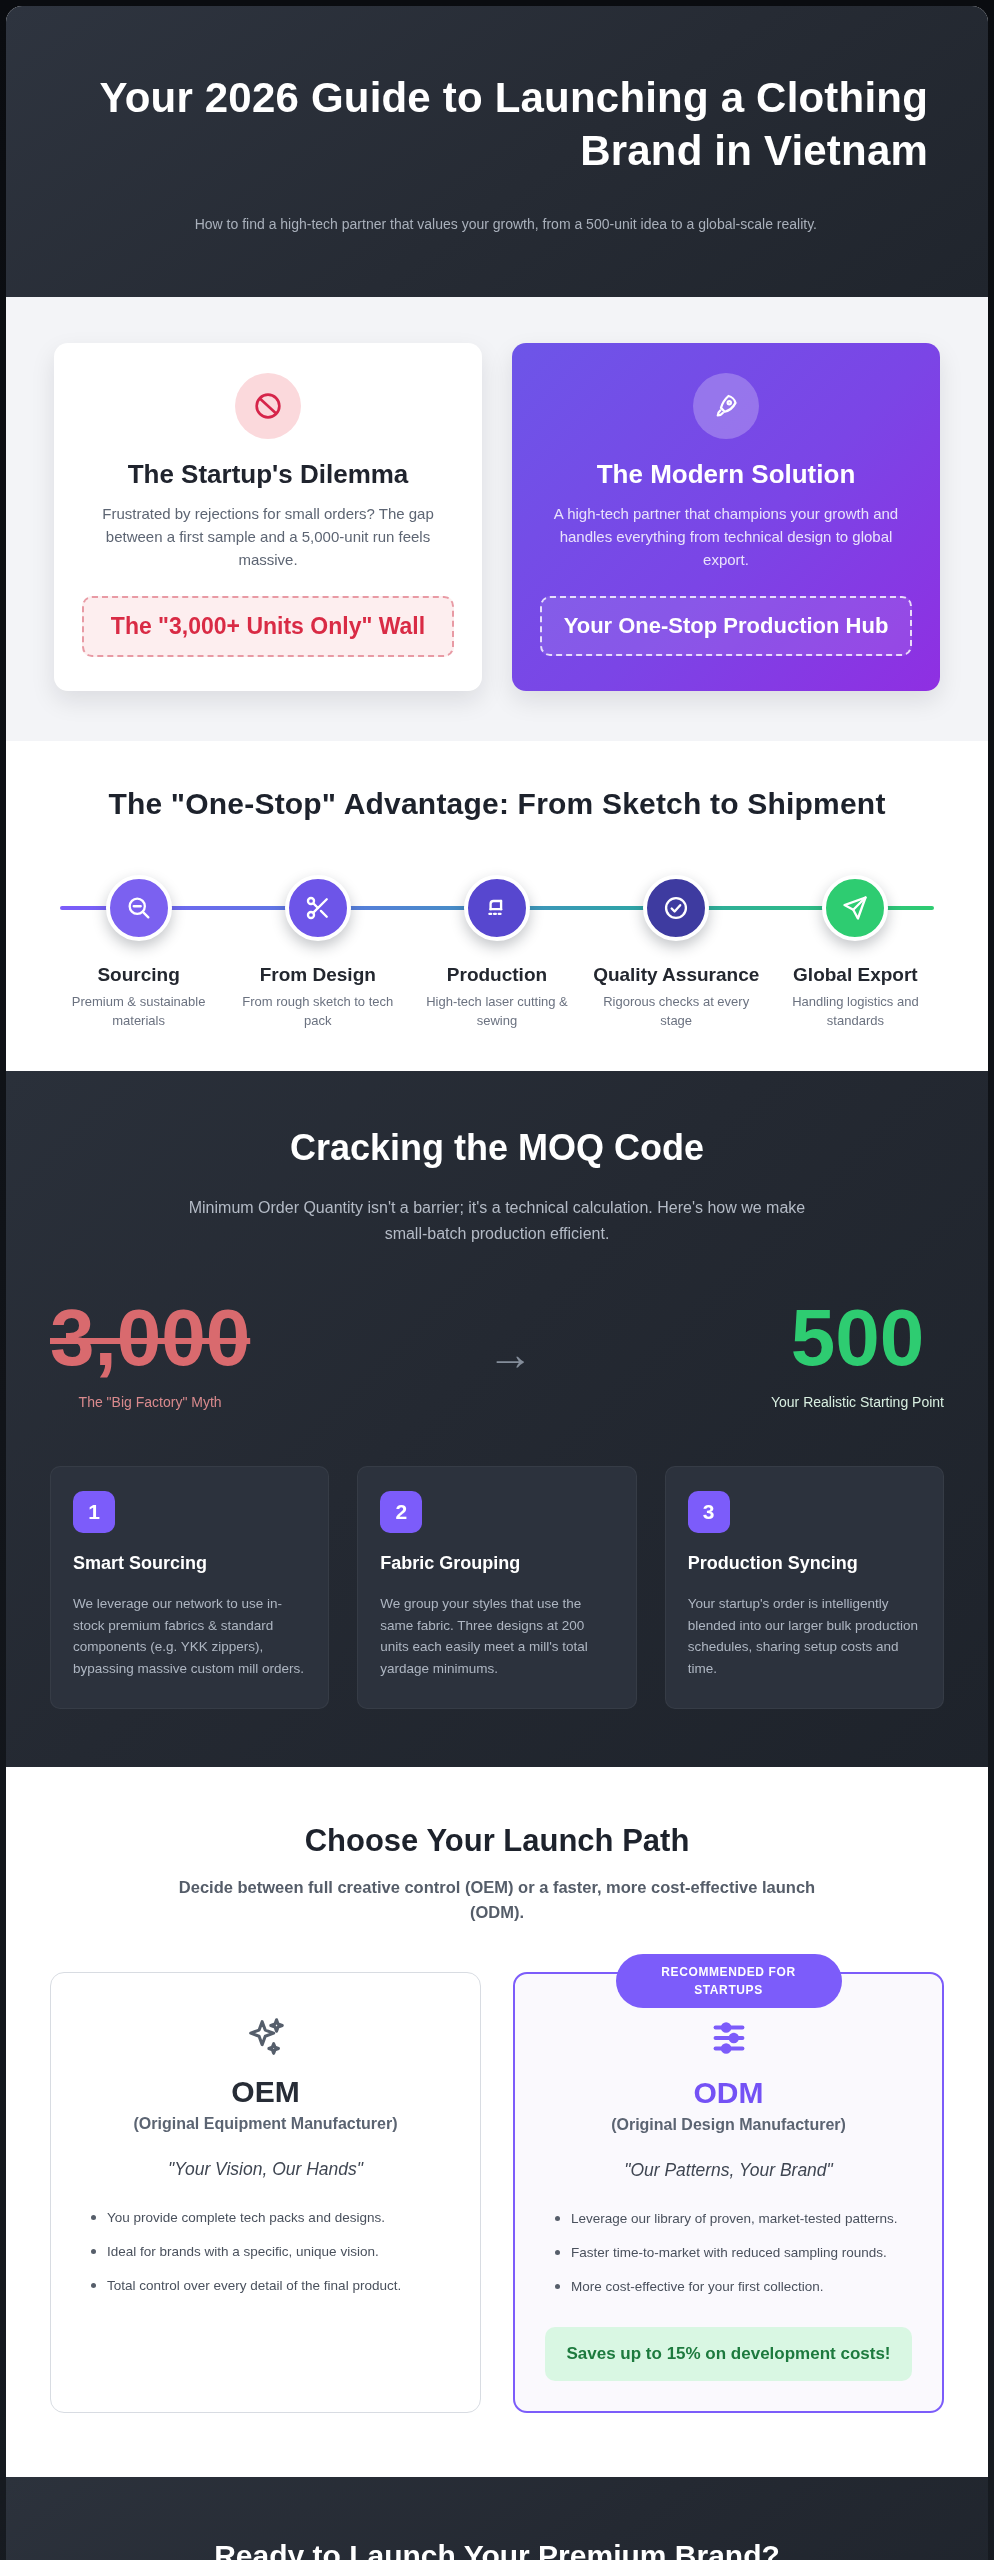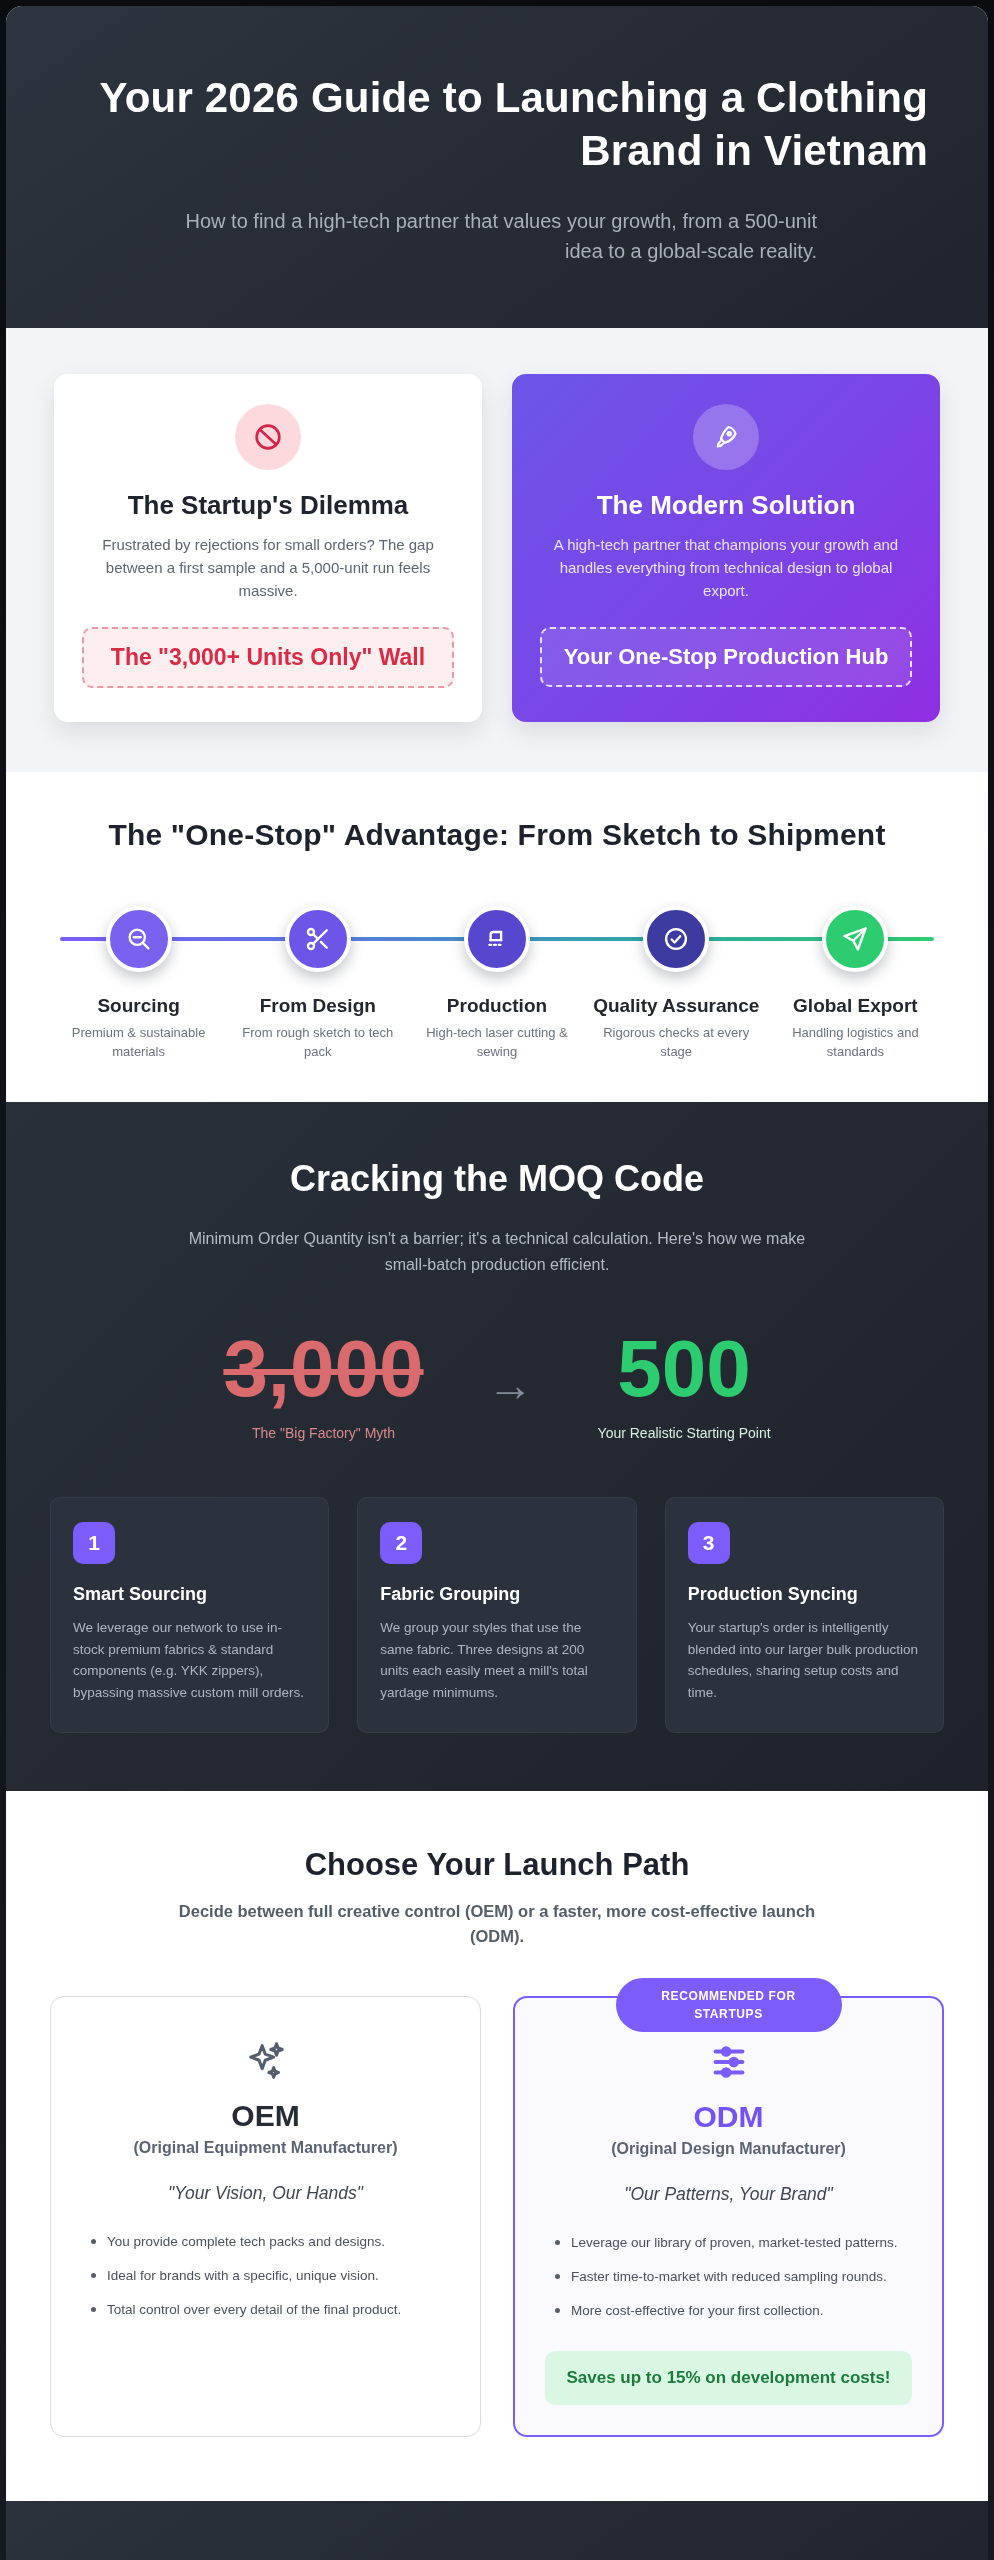--- a/index.html
+++ b/index.html
@@ -20,21 +20,21 @@
   .hero {
     background:linear-gradient(145deg,#2e343f 0%,#262b34 55%,#20252d 100%);
     text-align:right;
     padding:66px 60px 62px;
   }
   .hero h1 {
     color:#ffffff; font-size:42px; line-height:1.26; font-weight:800;
     letter-spacing:.2px;
   }
   .hero p {
-    margin:28px auto 0; color:#a9b0bb; font-size:20px; line-height:1.5;
+    margin:36px auto 0; color:#a9b0bb; font-size:14px; line-height:1.5;
     max-width:640px; font-weight:400;
   }
 
   
   .intro {
     background:#f3f4f7;
     padding:46px 48px 50px;
     display:grid; grid-template-columns:1fr 1fr; gap:30px;
   }
   .icard {
@@ -89,40 +89,40 @@
   
   .moq {
     background:linear-gradient(135deg,#2a303a 0%,#242932 45%,#1e232b 100%);
     padding:56px 44px 58px; text-align:center;
   }
   .moq h2 { color:#ffffff; font-size:36px; font-weight:800; }
   .moq .sub {
     color:#b4bbc6; font-size:16px; line-height:1.6; max-width:620px; margin:26px auto 0;
   }
   .moq-compare {
-    display:flex; justify-content:center; align-items:center; gap:64px; margin:52px 0 56px;
+    display:flex; justify-content:space-between; align-items:center; gap:64px; margin:52px 0 56px;
   }
   .moq-col { text-align:center; }
   .moq-num { font-size:80px; font-weight:800; line-height:1; }
   .moq-num.myth { color:#d96a6e; text-decoration:line-through; text-decoration-thickness:6px; }
   .moq-num.real { color:#2ecc71; }
   .moq-label { margin-top:16px; font-size:14px; }
   .moq-label.myth { color:#d98a8d; }
   .moq-label.real { color:#d9efe1; }
   .moq-arrow { color:#848d9a; font-size:46px; font-weight:700; }
   .moq-cards { display:grid; grid-template-columns:repeat(3,1fr); gap:28px; text-align:left; }
   .mcard {
     background:#2c323d; border:1px solid rgba(255,255,255,.05);
     border-radius:10px; padding:24px 22px 28px;
   }
   .mcard .num {
     width:42px; height:42px; border-radius:10px; background:#7c5cfa; color:#ffffff;
     font-size:21px; font-weight:800; display:flex; align-items:center; justify-content:center;
   }
-  .mcard h3 { color:#ffffff; font-size:18px; font-weight:800; margin:20px 0 12px; }
+  .mcard h3 { color:#ffffff; font-size:18px; font-weight:800; margin:20px 0 19px; }
   .mcard p { color:#aeb6c2; font-size:13.5px; line-height:1.6; }
 
   
   .launch { background:#ffffff; padding:56px 44px 64px; text-align:center; }
   .launch h2 { color:#1d222c; font-size:31px; font-weight:800; }
   .launch .sub { color:#555d69; font-size:16.5px; line-height:1.55; max-width:640px; margin:16px auto 0;font-weight:bold; }
   .paths { display:grid; grid-template-columns:1fr 1fr; gap:32px; margin-top:46px; text-align:center; }
   .pcard { border-radius:14px; padding:36px 30px 30px; position:relative; min-height:400px; }
   .pcard.oem { background:#ffffff; border:1.5px solid #d8dce2; }
   .pcard.odm { background:#faf9fd; border:2px solid #7c5cfa; }

